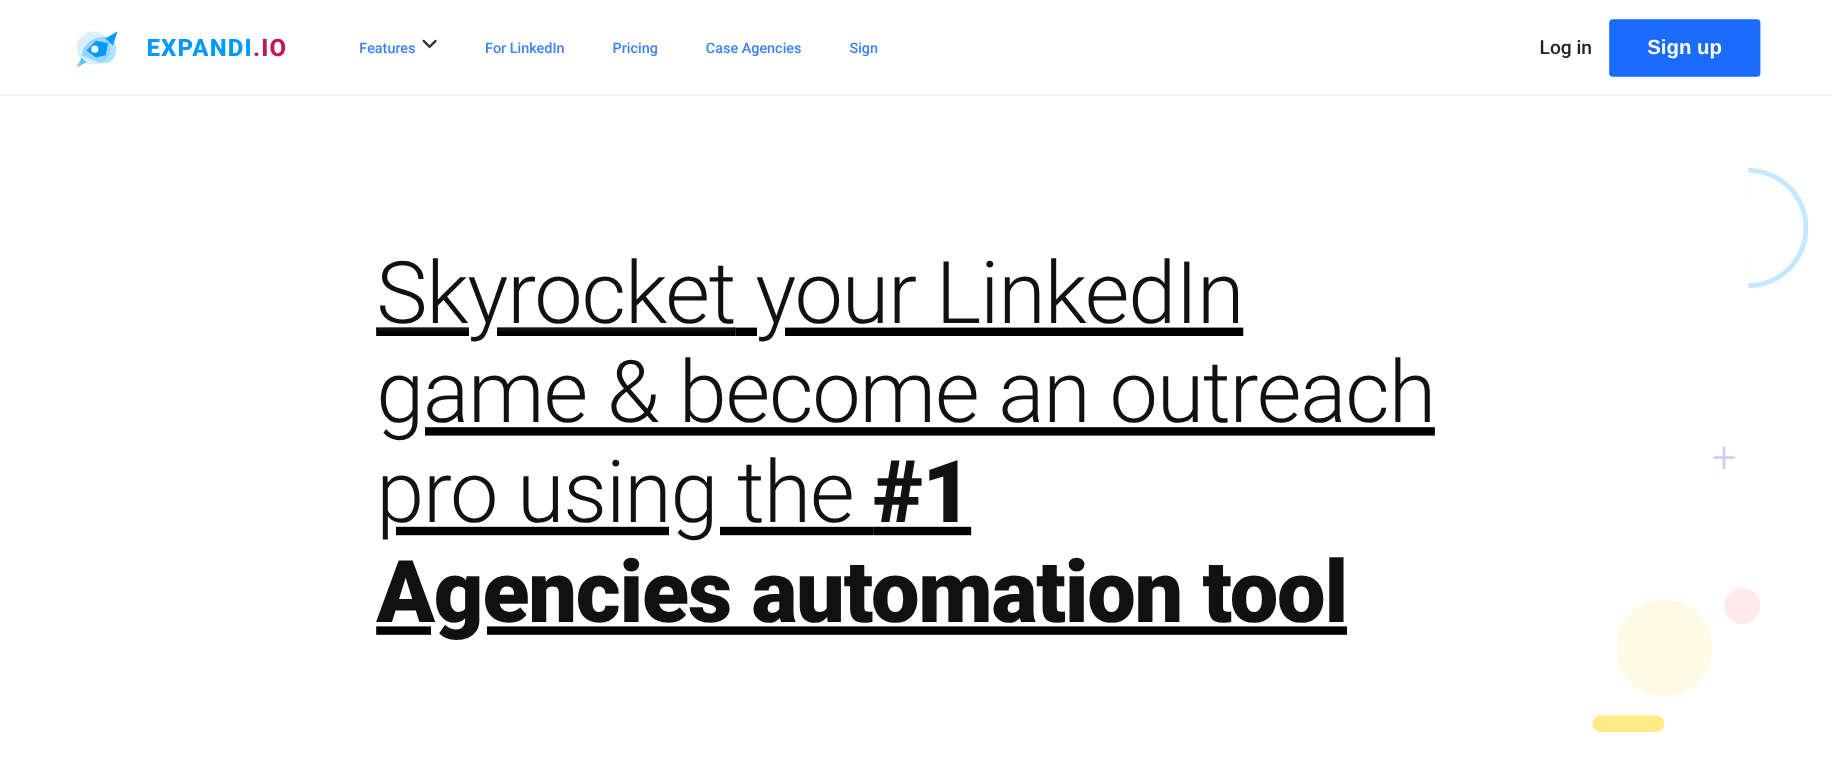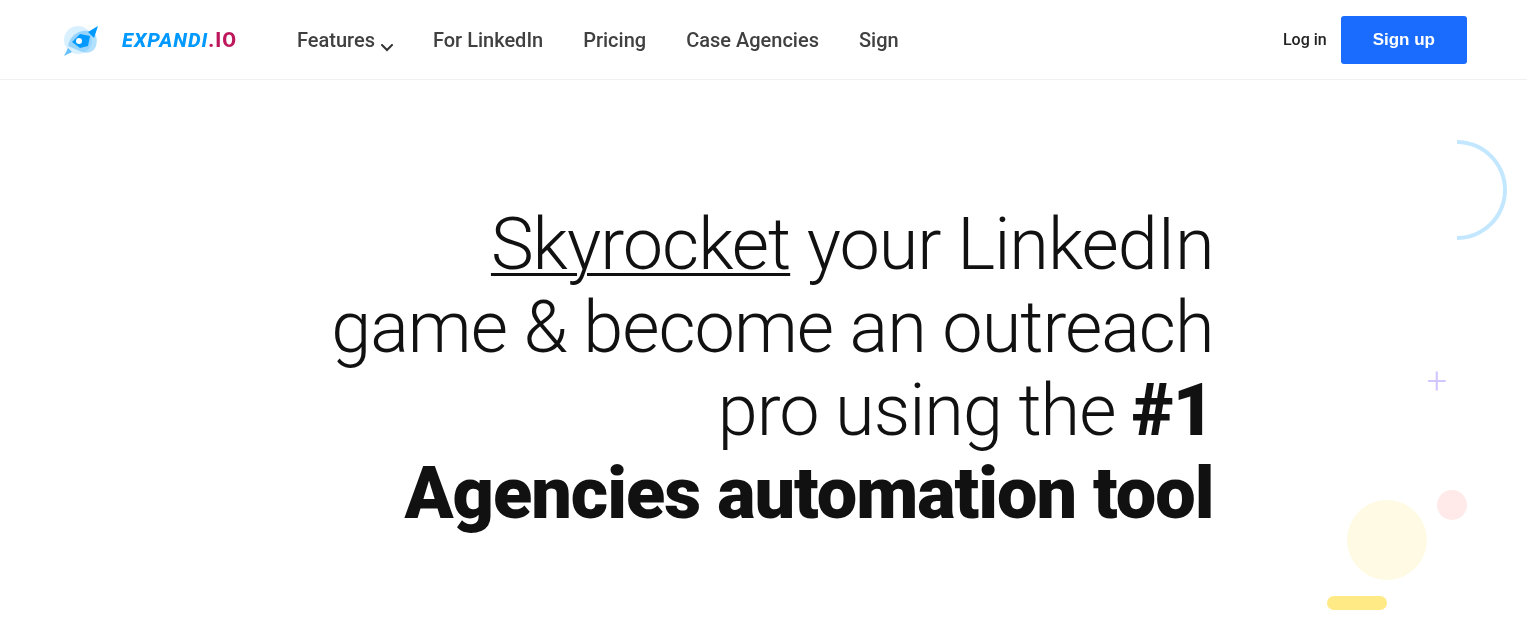--- a/index.html
+++ b/index.html
@@ -52,27 +52,27 @@
     }
 
     .nav-links {
       display: flex;
       align-items: center;
       gap: 40px;
       flex: 1;
     }
 
     .nav-link {
-      font-size: 20px;
-      color: #404040;
+      font-size: 12px;
+      color: #3b82f6;
       text-decoration: none;
       font-weight: 500;
       cursor: pointer;
       display: flex;
-      align-items: flex-end;
+      align-items: flex-start;
       gap: 6px;
     }
 
     .nav-auth {
       display: flex;
       align-items: center;
       gap: 14px;
     }
 
     .login-link {
@@ -101,24 +101,25 @@
       flex-direction: column;
       align-items: center;
       justify-content: center;
       padding: 60px 20px 40px;
       position: relative;
       min-height: 560px;
       overflow: hidden;
     }
 
     .hero-text {
-      text-align: right;
+      text-align: left;
       max-width: 900px;
       position: relative;
       z-index: 2;
+      text-decoration: underline;
     }
 
     .hero-heading {
       font-size: 72px;
       font-weight: 300;
       line-height: 1.15;
       color: #111111;
       letter-spacing: -1px;
     }
 
@@ -196,21 +197,21 @@
     <svg class="logo-icon" viewBox="0 0 52 44" fill="none" xmlns="http://www.w3.org/2000/svg">
 
       <circle cx="18" cy="22" r="14" fill="#0099ff" opacity="0.15"></circle>
       <path d="M8 28 C10 16, 22 10, 32 14 C36 16, 38 20, 36 28 C34 34, 28 36, 22 34 Z" fill="#0099ff" opacity="0.3"></path>
       <path d="M12 24 L20 16 L30 18 L28 28 L20 30 Z" fill="#0099ff"></path>
       <path d="M28 14 L38 8 L34 20 Z" fill="#0099ff"></path>
       <circle cx="19" cy="23" r="3" fill="#ffffff"></circle>
       <path d="M8 30 L4 38 L12 34 Z" fill="#0099ff" opacity="0.6"></path>
     </svg>
     <span class="logo-text">
-      <span style="color:#0099ff;font-style:italic;">EXPANDI</span><span>.IO</span>
+      <span style="color:#0099ff;">EXPANDI</span><span>.IO</span>
     </span>
   </div>
 
   <div class="nav-links">
     <a class="nav-link">
       <span>Features</span>
       <svg width="12" height="8" viewBox="0 0 12 8">
         <path d="M1 1L6 6L11 1" stroke="#333" stroke-width="2" fill="none" stroke-linecap="round"></path>
       </svg>
     </a>

